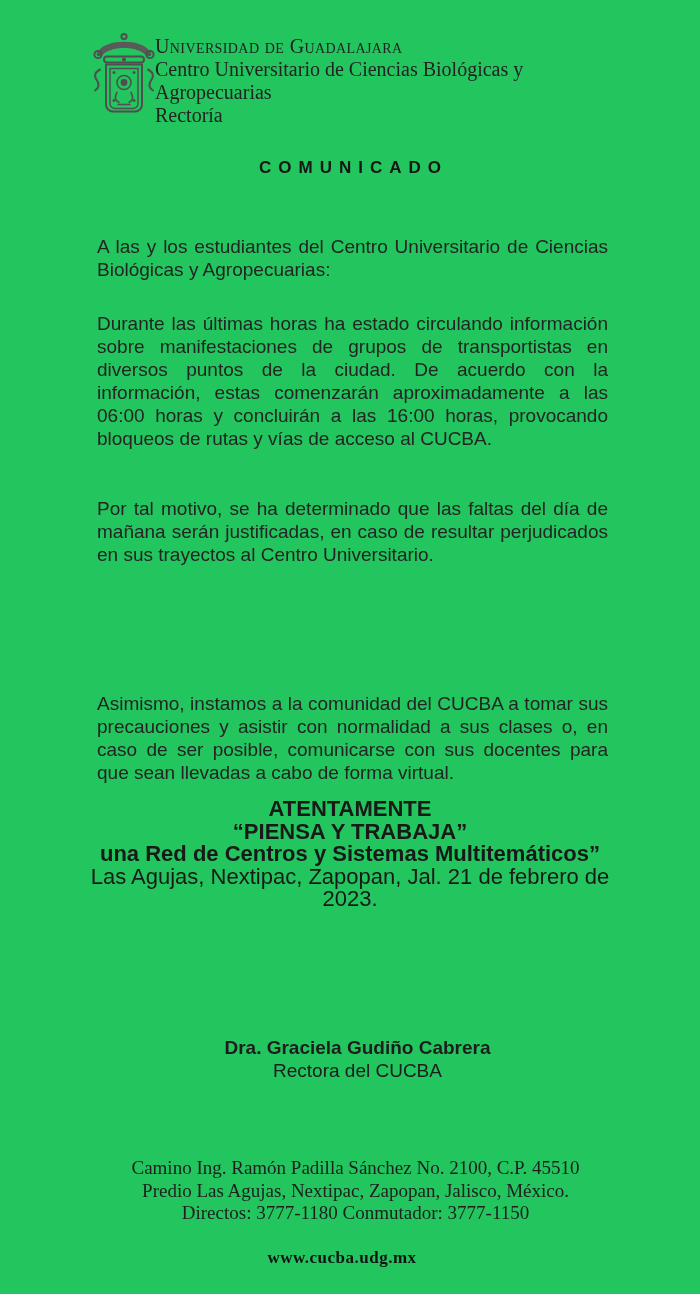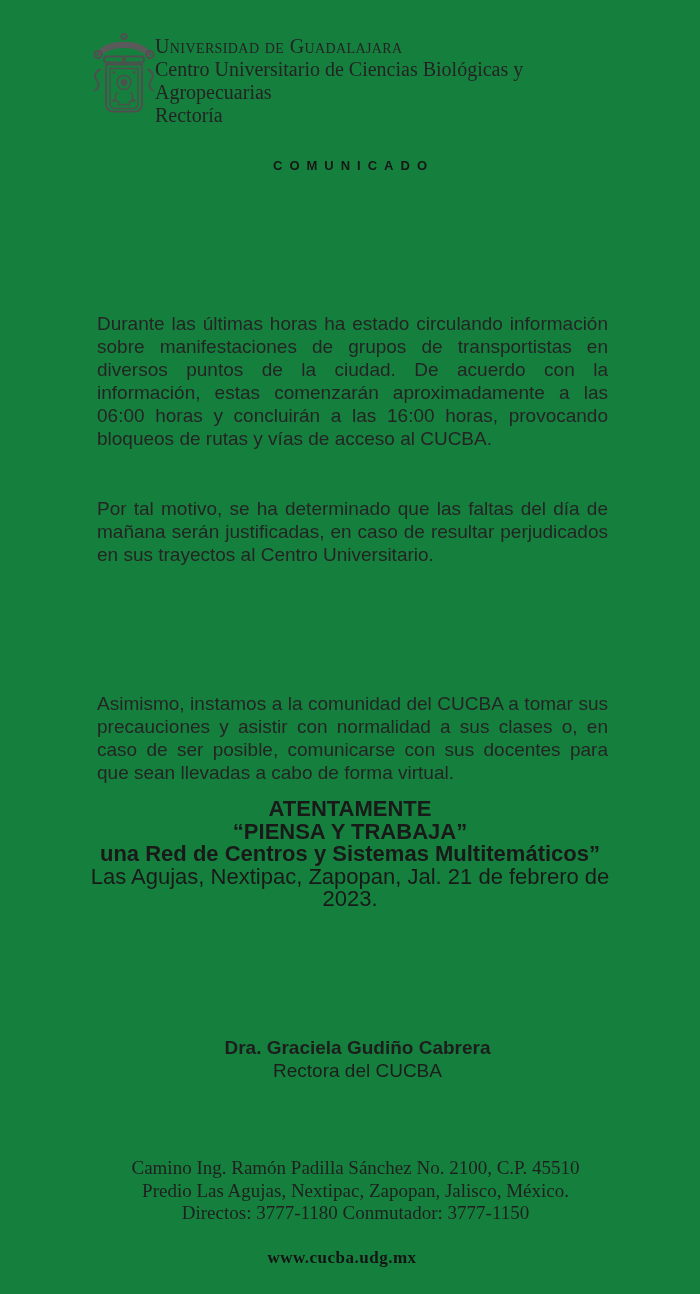--- a/index.html
+++ b/index.html
@@ -1,31 +1,31 @@
 <!DOCTYPE html>
 <html><head>
 <meta charset="utf-8">
 <style>
   html,body{margin:0;padding:0;background:#e9e9e9;}
   .page{
     position:relative;width:700px;height:1294px;margin:0 auto;
-    background:#15803d;color:#1f1f1f;overflow:hidden;
+    background:#22c55e;color:#1f1f1f;overflow:hidden;
     font-family:"Liberation Sans",sans-serif;
   }
   
   .crest{position:absolute;left:87px;top:31px;width:74px;height:93px;}
   .letterhead-text{
     position:absolute;left:155px;top:35px;width:465px;
     font-family:"Liberation Serif",serif;font-size:20px;line-height:23px;color:#232323;
   }
   .university{font-variant:small-caps;letter-spacing:.4px;font-size:20px;}
   
   .doc-title{
     position:absolute;left:0;right:0;top:158px;text-align:center;
-    font-weight:bold;font-size:13px;letter-spacing:7px;text-indent:7px;color:#161616;
+    font-weight:bold;font-size:17px;letter-spacing:7px;text-indent:7px;color:#161616;
   }
   
   .body-par{
     position:absolute;left:97px;width:511px;
     font-size:19px;line-height:23px;text-align:justify;color:#242424;
   }
   #p1{top:216px}
   #p2{top:293px}
   #p3{top:478px}
   #p4{top:576px}
@@ -90,20 +90,21 @@
     <div class="letterhead-text">
       <div class="university">Universidad de Guadalajara</div>
       <div>Centro Universitario de Ciencias Biológicas y</div>
       <div>Agropecuarias</div>
       <div>Rectoría</div>
     </div>
   </div>
 
   <div class="doc-title">COMUNICADO</div>
 
+  <p class="body-par" id="p1">A las y los estudiantes del Centro Universitario de Ciencias Biológicas y Agropecuarias:</p>
   <p class="body-par" id="p2">Durante las últimas horas ha estado circulando información sobre manifestaciones de grupos de transportistas en diversos puntos de la ciudad. De acuerdo con la información, estas comenzarán aproximadamente a las 06:00 horas y concluirán a las 16:00 horas, provocando bloqueos de rutas y vías de acceso al CUCBA.</p>
   <p class="body-par" id="p3">Por tal motivo, se ha determinado que las faltas del día de mañana serán justificadas, en caso de resultar perjudicados en sus trayectos al Centro Universitario.</p>
   <p class="body-par" id="p5">Asimismo, instamos a la comunidad del CUCBA a tomar sus precauciones y asistir con normalidad a sus clases o, en caso de ser posible, comunicarse con sus docentes para que sean llevadas a cabo de forma virtual.</p>
 
   <div class="closing">
     <div class="bold">ATENTAMENTE</div>
     <div class="bold">“PIENSA Y TRABAJA”</div>
     <div class="bold">una Red de Centros y Sistemas Multitemáticos”</div>
     <div>Las Agujas, Nextipac, Zapopan, Jal. 21 de febrero de</div>
     <div>2023.</div>

